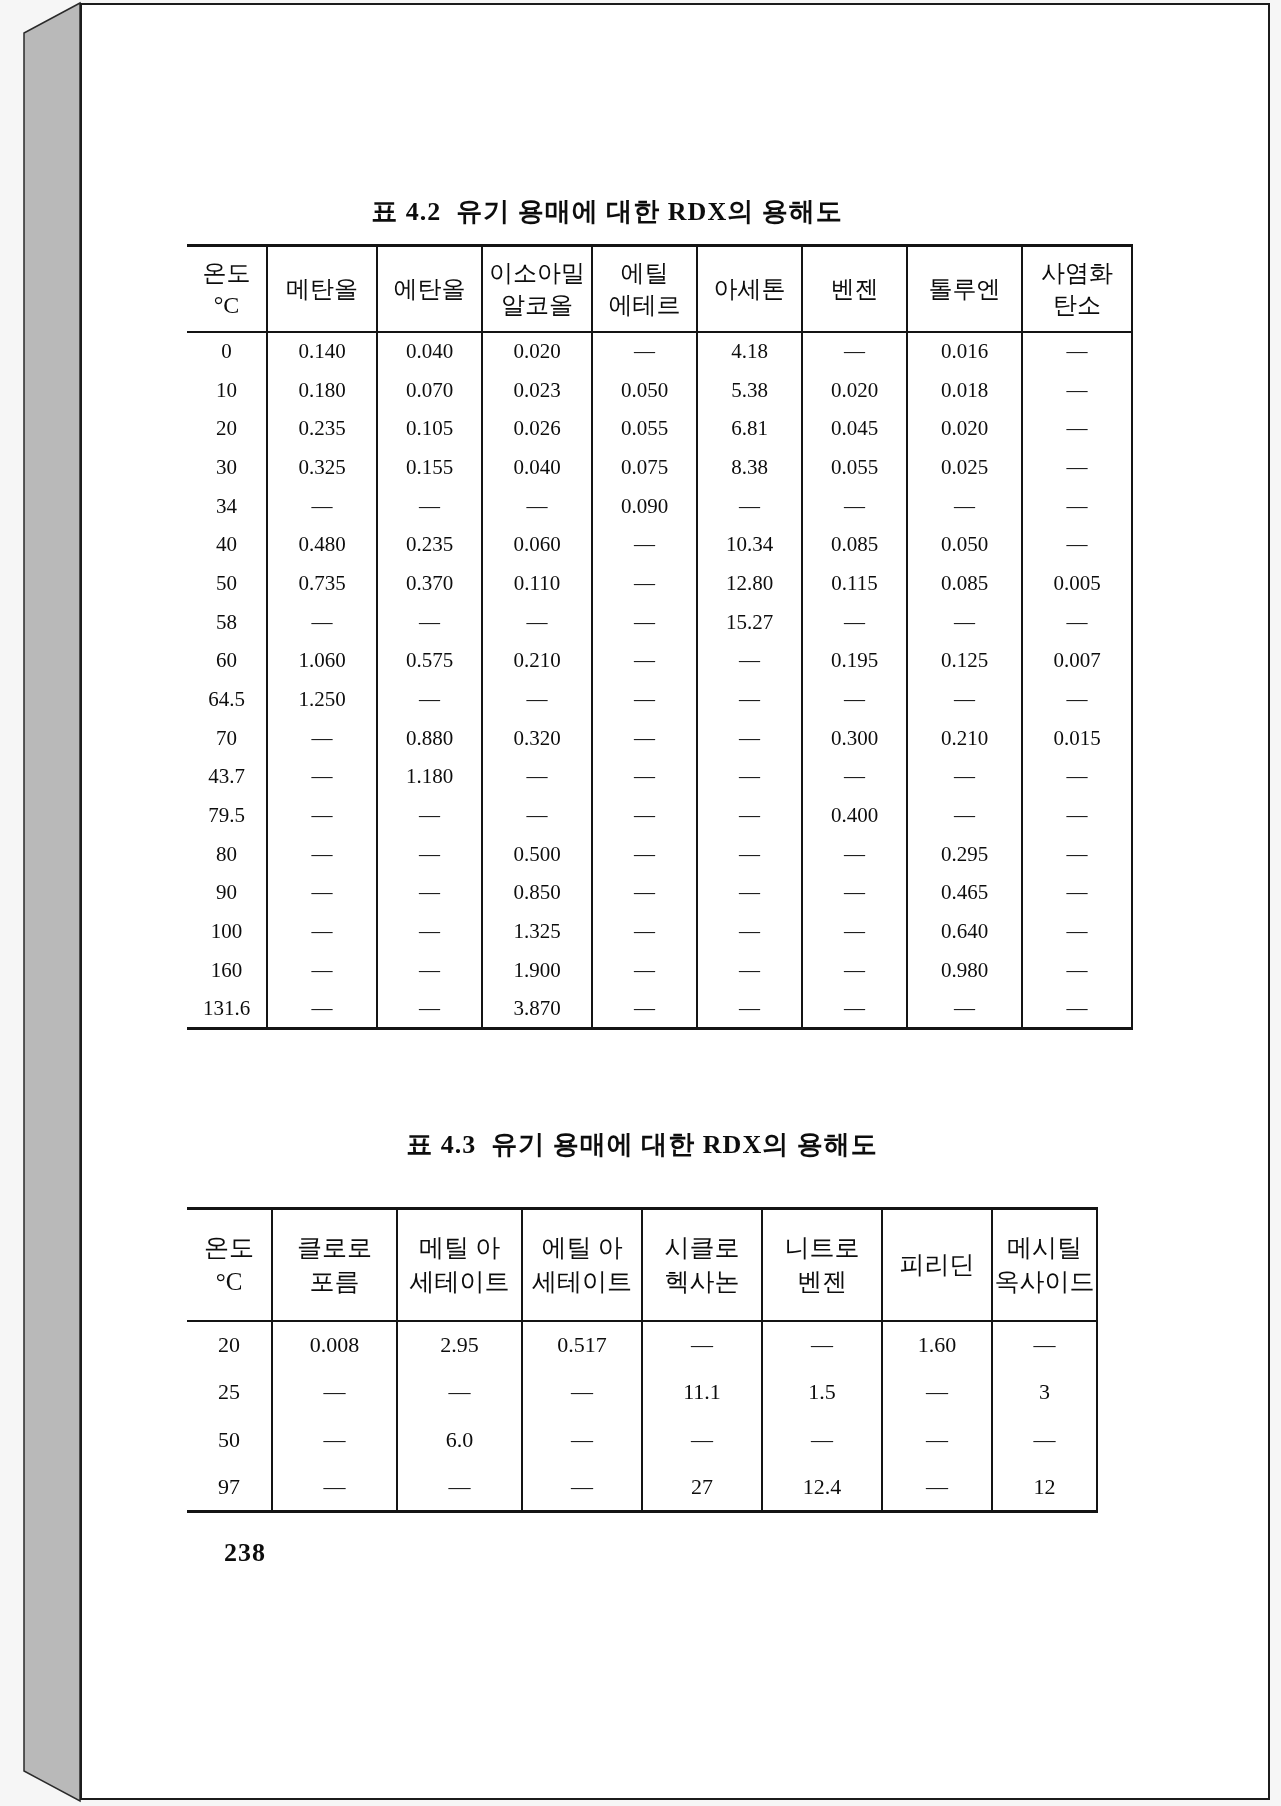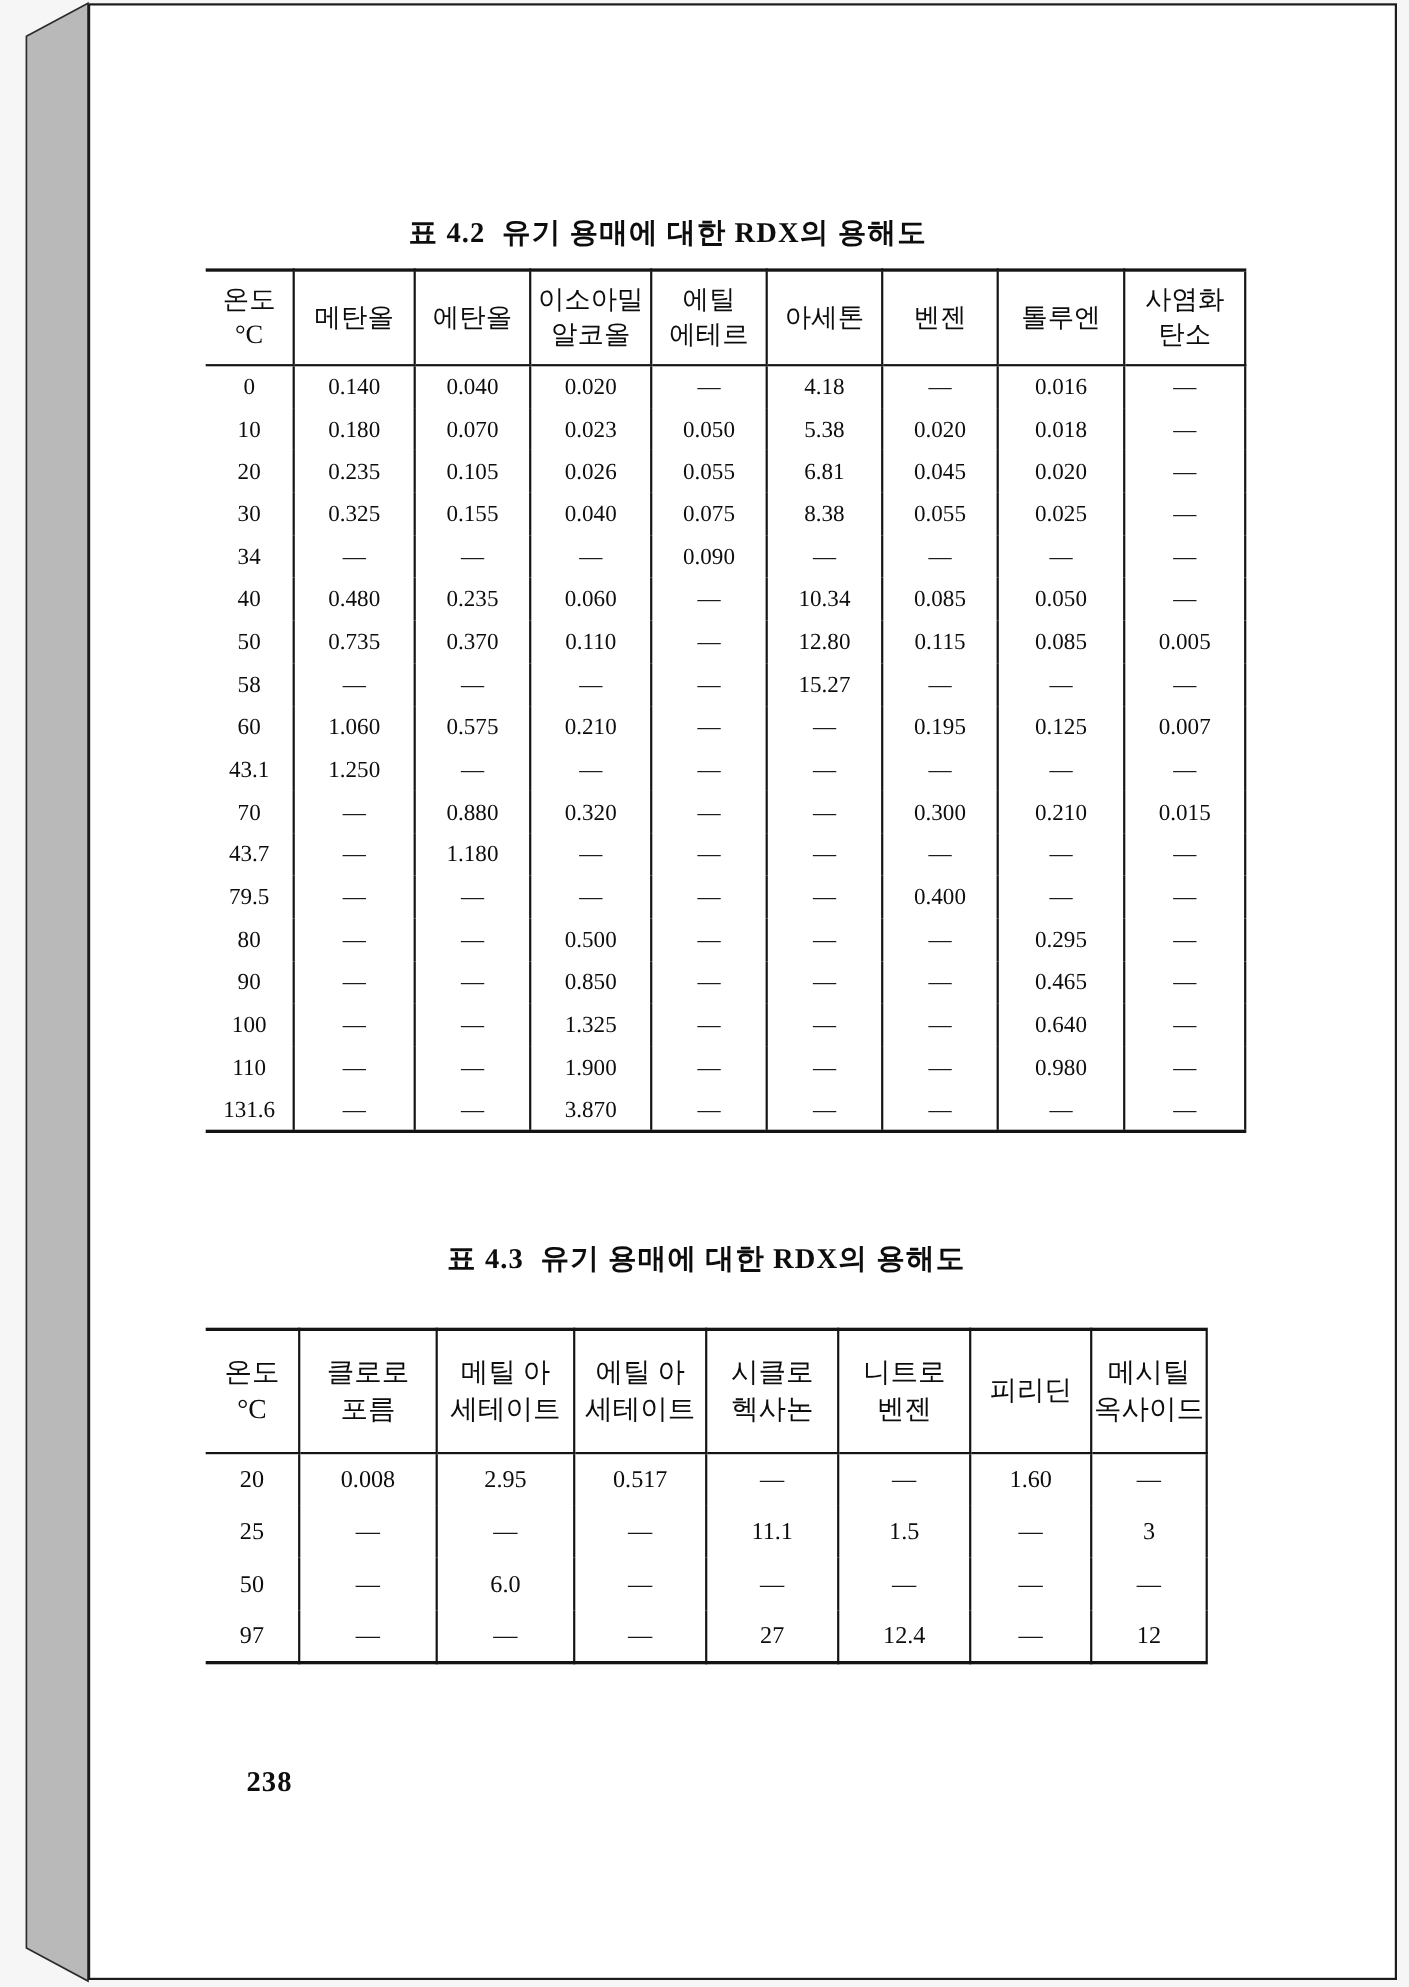--- a/index.html
+++ b/index.html
@@ -73,21 +73,21 @@
   table.t42 thead th { height: 84px; font-size: 24px; }
   table.t43 thead th { height: 110px; font-size: 25px; }
   table.t42 tbody tr { height: 38.7px; }
   table.t43 tbody tr { height: 47.5px; }
   table.t42 tbody td { font-size: 21px; }
   table.t43 tbody td { font-size: 22px; }
 
   .page-number {
     position: absolute;
     left: 142px;
-    top: 1600px;
+    top: 1533px;
     font-size: 26px;
     font-weight: bold;
     color: #0d0d0d;
     letter-spacing: 1px;
   }
 </style>
 </head>
 <body>
 
 <div class="scene">
@@ -223,21 +223,21 @@
             <td>1.060</td>
             <td>0.575</td>
             <td>0.210</td>
             <td>—</td>
             <td>—</td>
             <td>0.195</td>
             <td>0.125</td>
             <td>0.007</td>
           </tr>
           <tr>
-            <td>43.1</td>
+            <td>64.5</td>
             <td>1.250</td>
             <td>—</td>
             <td>—</td>
             <td>—</td>
             <td>—</td>
             <td>—</td>
             <td>—</td>
             <td>—</td>
           </tr>
           <tr>
@@ -300,21 +300,21 @@
             <td>—</td>
             <td>—</td>
             <td>1.325</td>
             <td>—</td>
             <td>—</td>
             <td>—</td>
             <td>0.640</td>
             <td>—</td>
           </tr>
           <tr>
-            <td>110</td>
+            <td>160</td>
             <td>—</td>
             <td>—</td>
             <td>1.900</td>
             <td>—</td>
             <td>—</td>
             <td>—</td>
             <td>0.980</td>
             <td>—</td>
           </tr>
           <tr>

